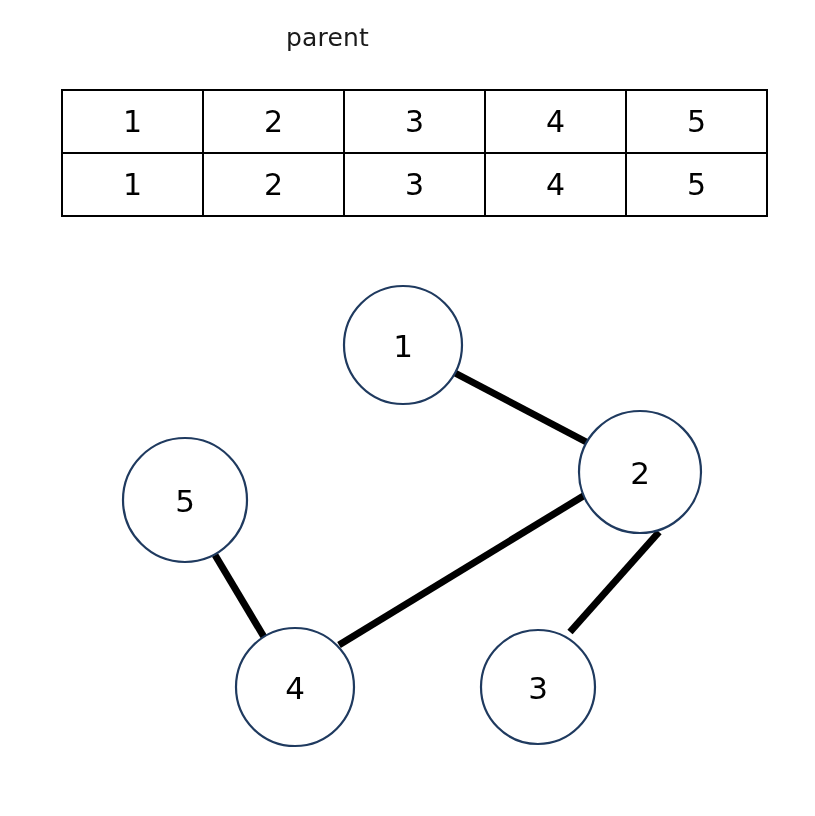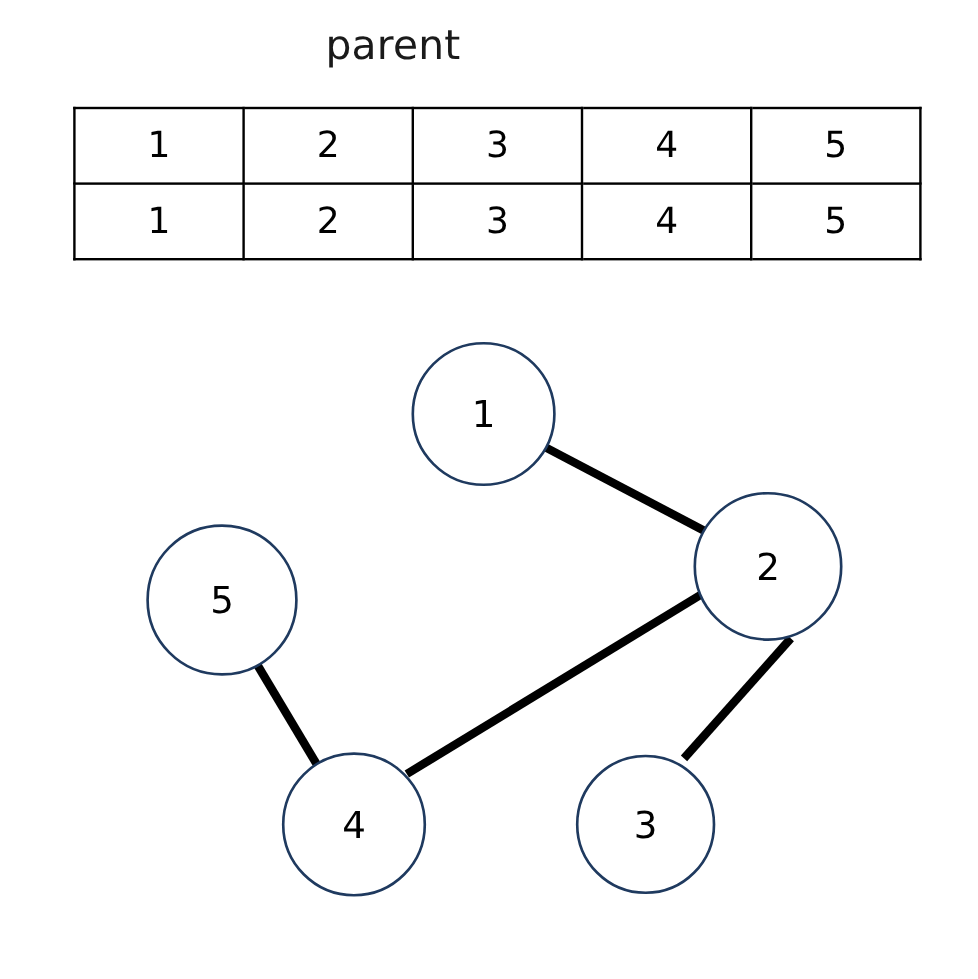--- a/index.html
+++ b/index.html
@@ -16,21 +16,21 @@
     color: #000000;
   }
 
   
   #array-title {
     position: absolute;
     left: 0;
     top: 18px;
     width: 655px;
     text-align: center;
-    font-size: 34px;
+    font-size: 25px;
     line-height: 40px;
     color: #1a1a1a;
     font-weight: 400;
     letter-spacing: 0.2px;
   }
 
   
   #parent-array-table {
     position: absolute;
     left: 61px;

